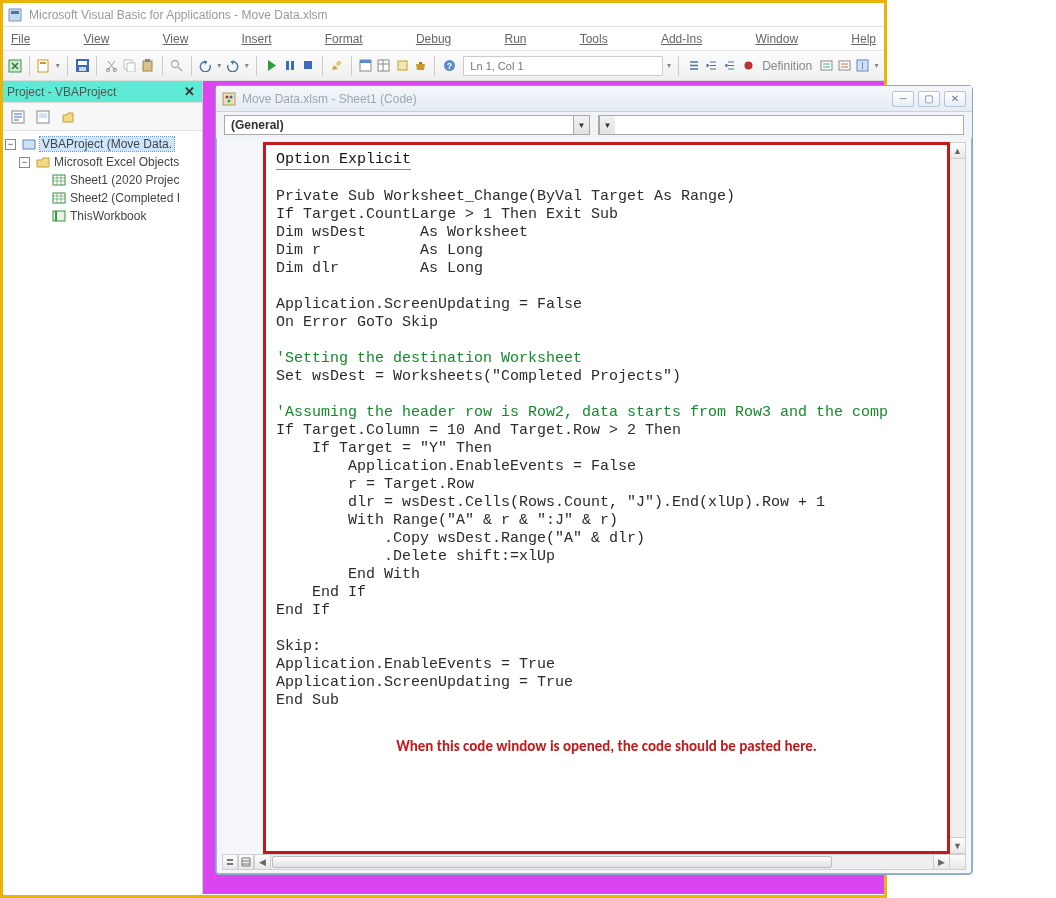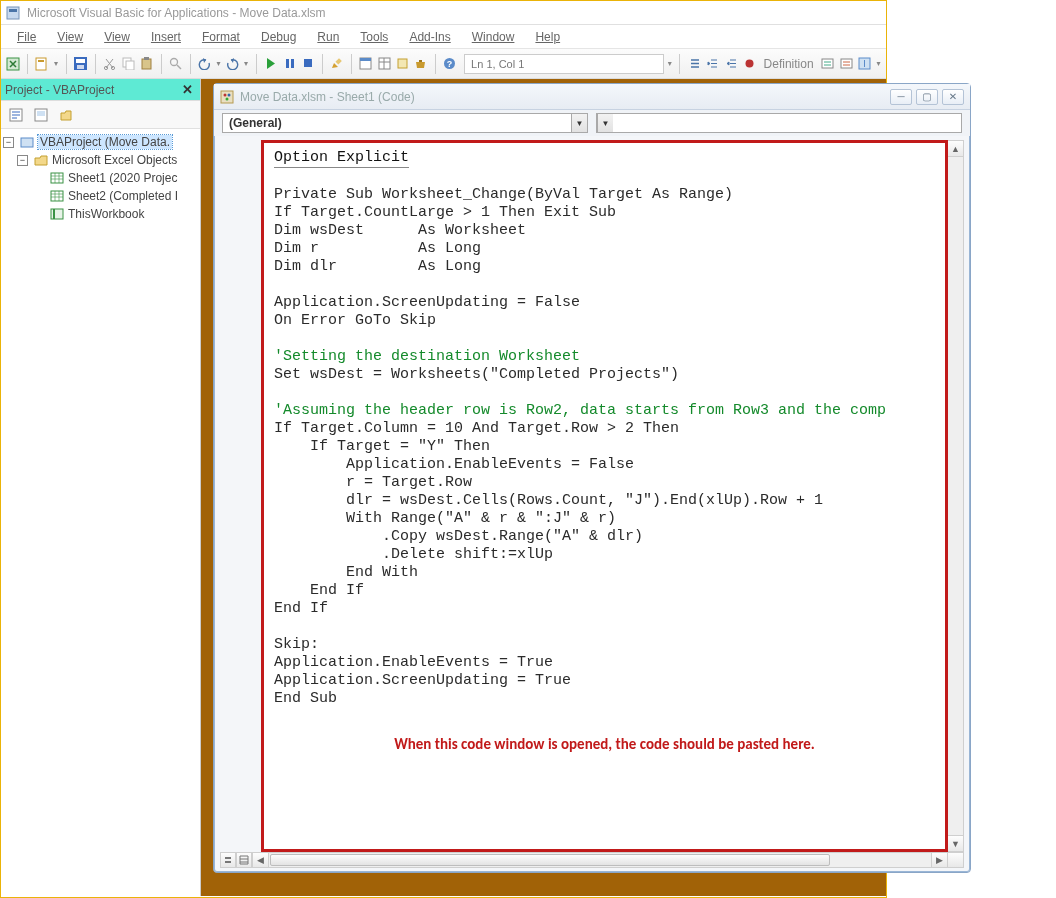--- a/index.html
+++ b/index.html
@@ -7,44 +7,45 @@
     margin: 0;
     font-family: "Segoe UI", Tahoma, Arial, sans-serif;
     font-size: 12px;
     background: #fff;
     color: #444;
     width: 1056px;
     height: 898px;
     overflow: hidden;
     position: relative;
   }
-  .outer-frame { border: 1px solid #eab308; width: 887px; height: 898px; position: relative; }
+  .outer-frame { border: 3px solid #eab308; width: 887px; height: 898px; position: relative; }
   
   .title-bar {
     height: 24px;
     background: #fff;
     display: flex;
     align-items: center;
     padding: 0 4px;
     border-bottom: 1px solid #e0e0e0;
     color: #999;
     font-size: 12px;
   }
   .title-bar .icon { width: 16px; height: 16px; margin-right: 6px; display:inline-flex; align-items:center; justify-content:center;}
   .title-text { color:#999; }
 
   
   .menu-bar {
     height: 24px;
     display: flex;
     align-items: center;
-    padding: 0 8px;
-    gap: 5px;
+    padding: 0 0;
+    gap: 20px;
     border-bottom: 1px solid #e5e5e5;
     color: #666;
+    justify-content: space-between;
   }
   .menu-item {
     padding: 2px 8px;
     cursor: default;
     color: #666;
   }
   .menu-item .ul { text-decoration: underline; }
 
   
   .toolbar {
@@ -136,21 +137,21 @@
     outline:1px dotted #5a9bd5;
     padding: 0 2px;
     font-weight: normal;
   }
   .indent1 { padding-left: 14px; }
   .indent3 { padding-left: 46px; }
 
   
   .mdi {
     flex:1;
-    background:#a16207;
+    background:#d946ef;
     position:relative;
     padding:8px;
   }
 
   
   .code-window {
     position:absolute;
     left:12px; top:4px;
     width: 758px;
     height: 790px;

